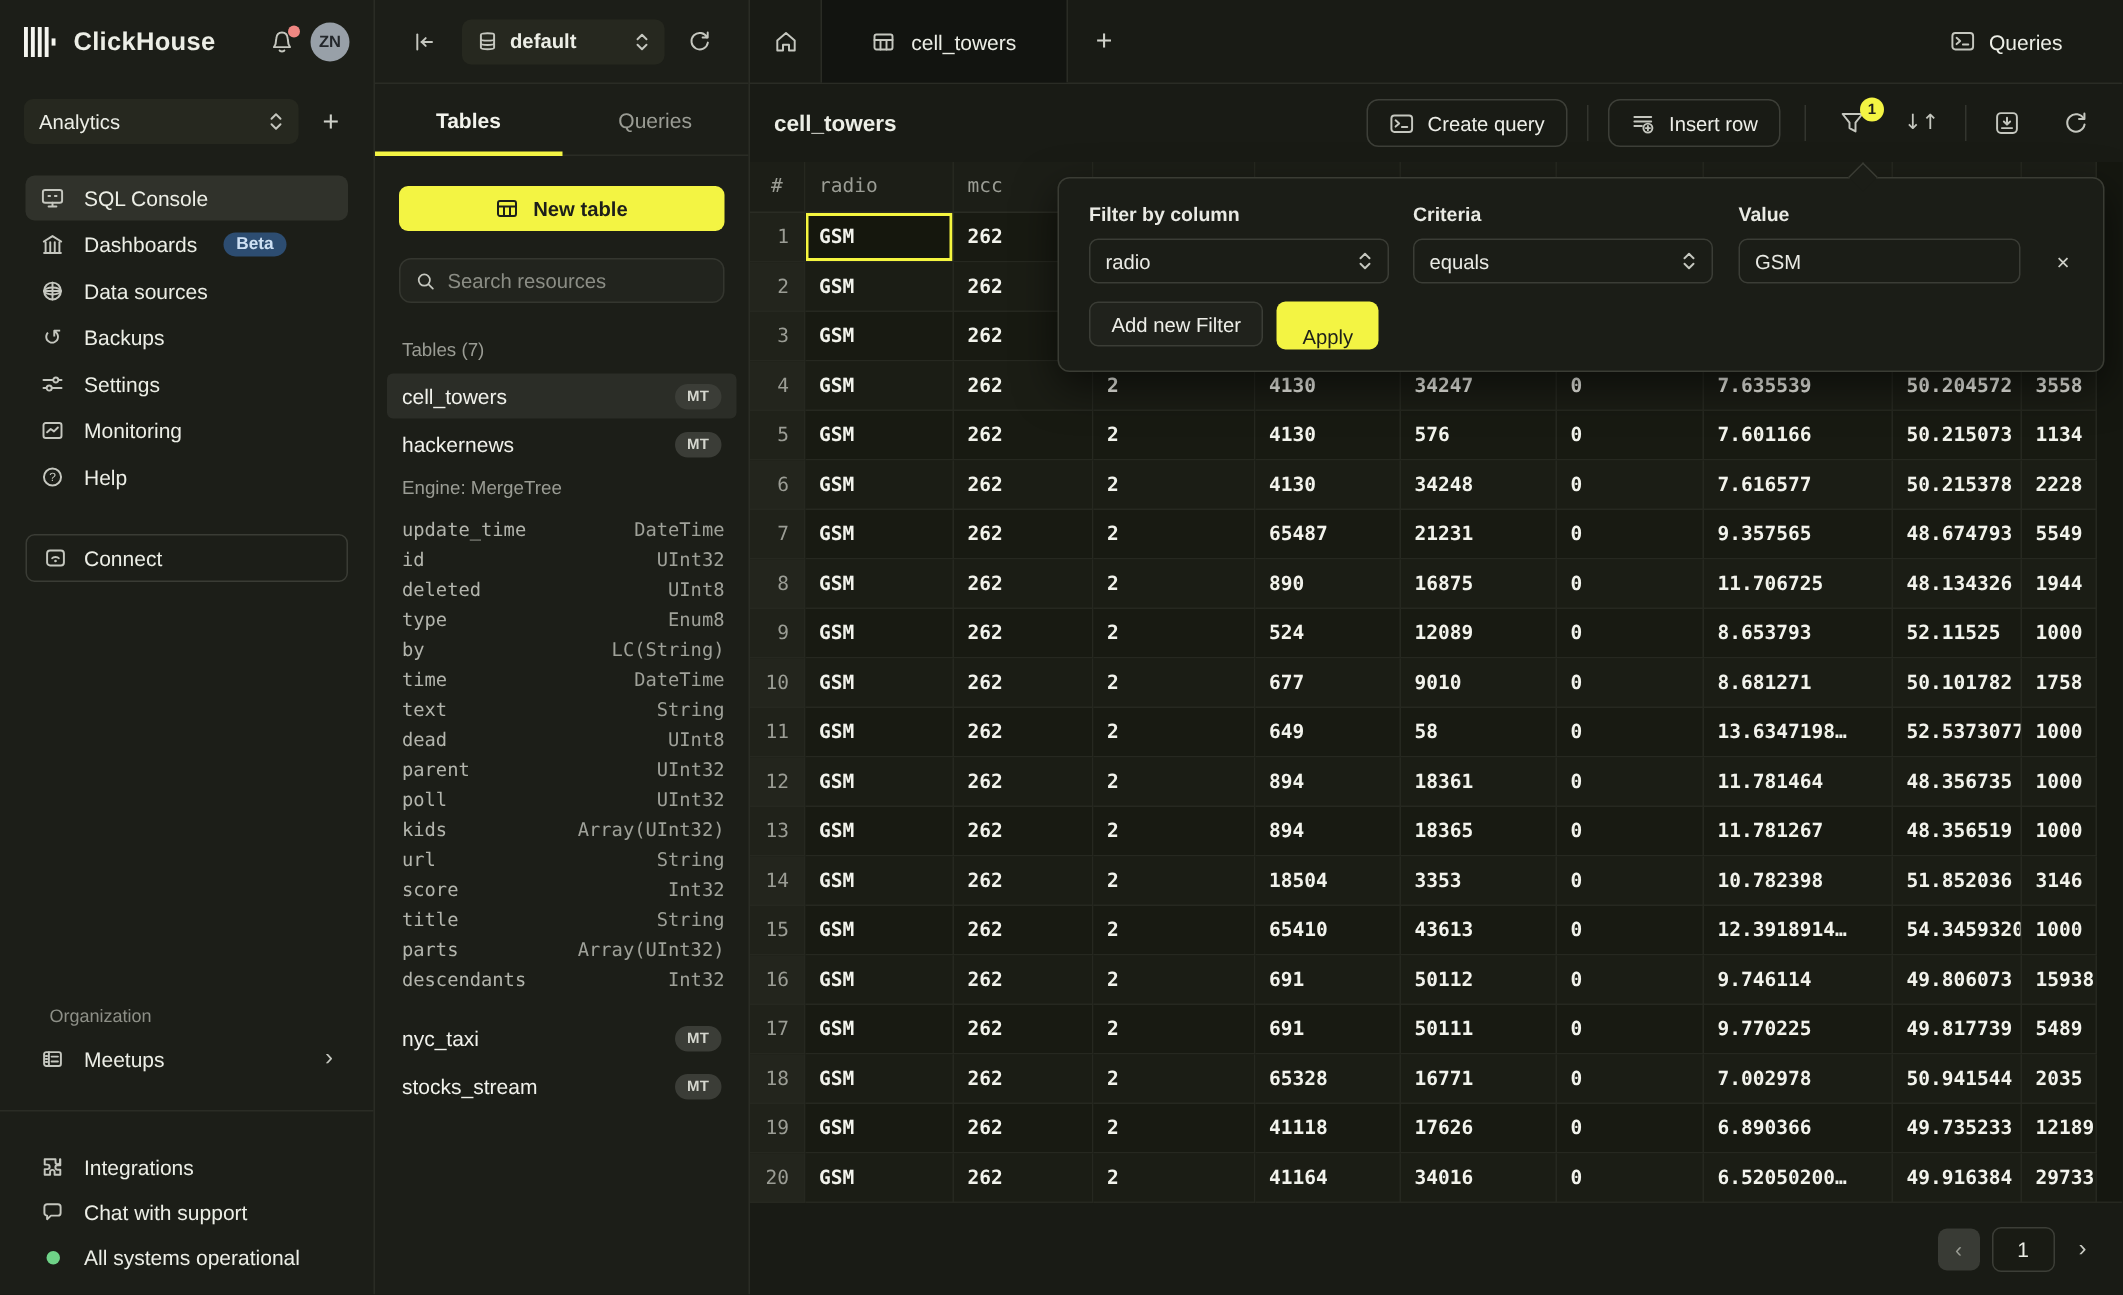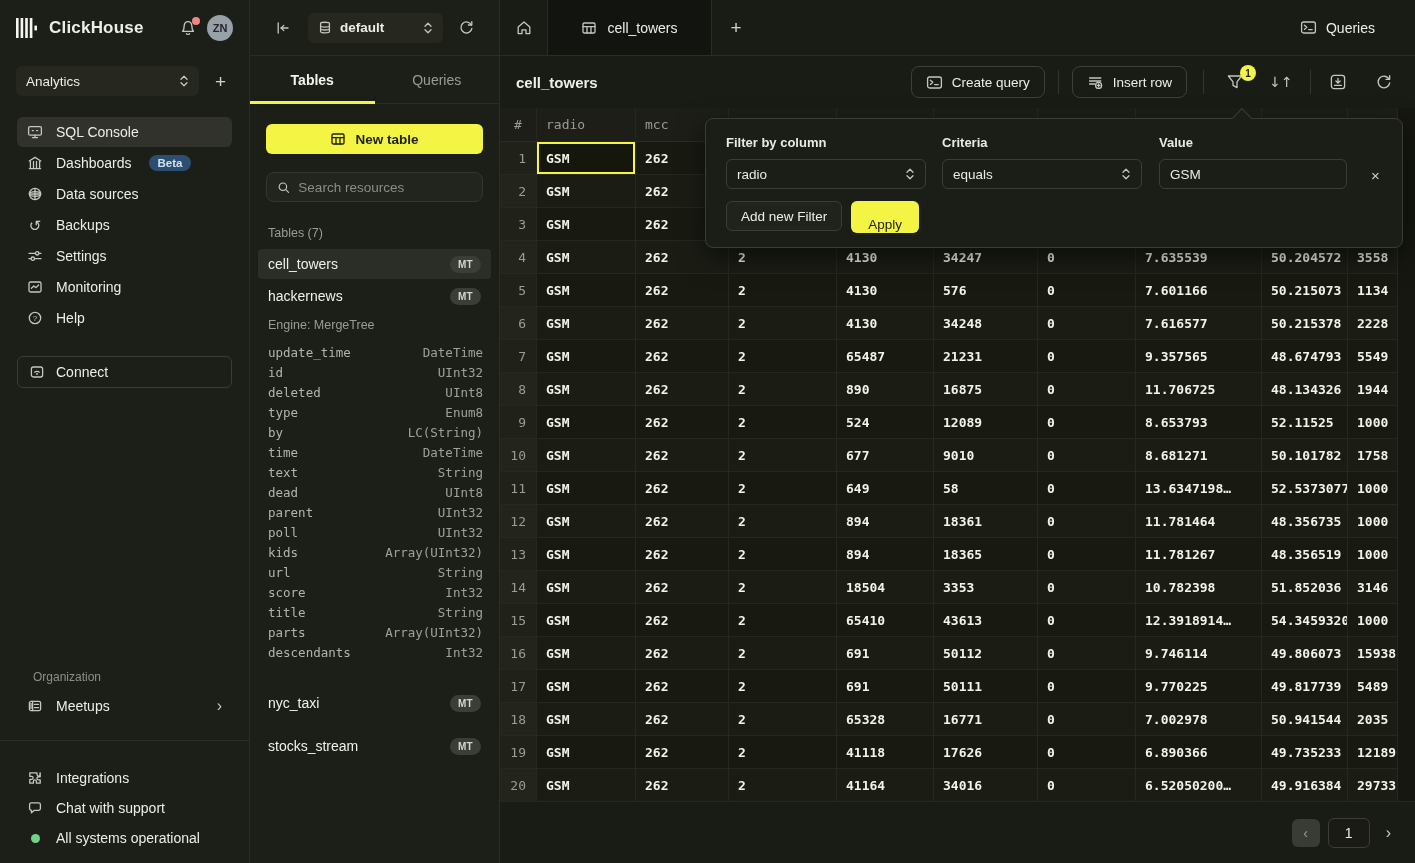--- a/index.html
+++ b/index.html
@@ -70,21 +70,21 @@
               cursor:pointer; font-size:14px; color:#f0f1eb; }
   .tbl-item.sel { background:#2b2d27; }
   .tbl-item .nm { flex:1; }
   .badge-mt { background:#3b3d37; color:#d4d6ce; font-size:10px; font-weight:bold; letter-spacing:.3px;
               padding:3px 8px; border-radius:10px; }
   .engine { margin:6px 18px 10px; font-size:12.5px; color:#9a9c94; }
   .schema { margin:0 16px 14px 18px; font-family:"DejaVu Sans Mono", monospace; font-size:12.5px; }
   .schema-row { height:20px; display:flex; align-items:center;justify-content:space-between; }
   .schema-row .fn { color:#b3b5ad; }
   .schema-row .ft { margin-left:auto; color:#9fa199; }
-  .tbl-item.plain { margin-top:12px; }
+  .tbl-item.plain { margin-top:1px; }
 
   
   .main { flex:1; display:flex; flex-direction:column; position:relative; background:#191b15; }
   .tabstrip { height:56px; background:#191b15; border-bottom:1px solid #2a2c25; display:flex; align-items:stretch; }
   .home-cell { width:48px; border-right:1px solid #2a2c25; display:flex; align-items:center; justify-content:center; cursor:pointer; }
   .work-tab { width:164px; background:#121410; border-right:1px solid #2a2c25; display:flex; align-items:center;
               justify-content:center; gap:10px; font-size:14px; cursor:pointer; }
   .addtab { width:48px; display:flex; align-items:center; justify-content:center; font-size:19px; color:#cfd1c9; cursor:pointer; }
   .tabstrip .spacer { flex:1; }
   .queries-btn { display:flex; align-items:center; gap:9px; padding-right:40px; font-size:14px; cursor:pointer; }

